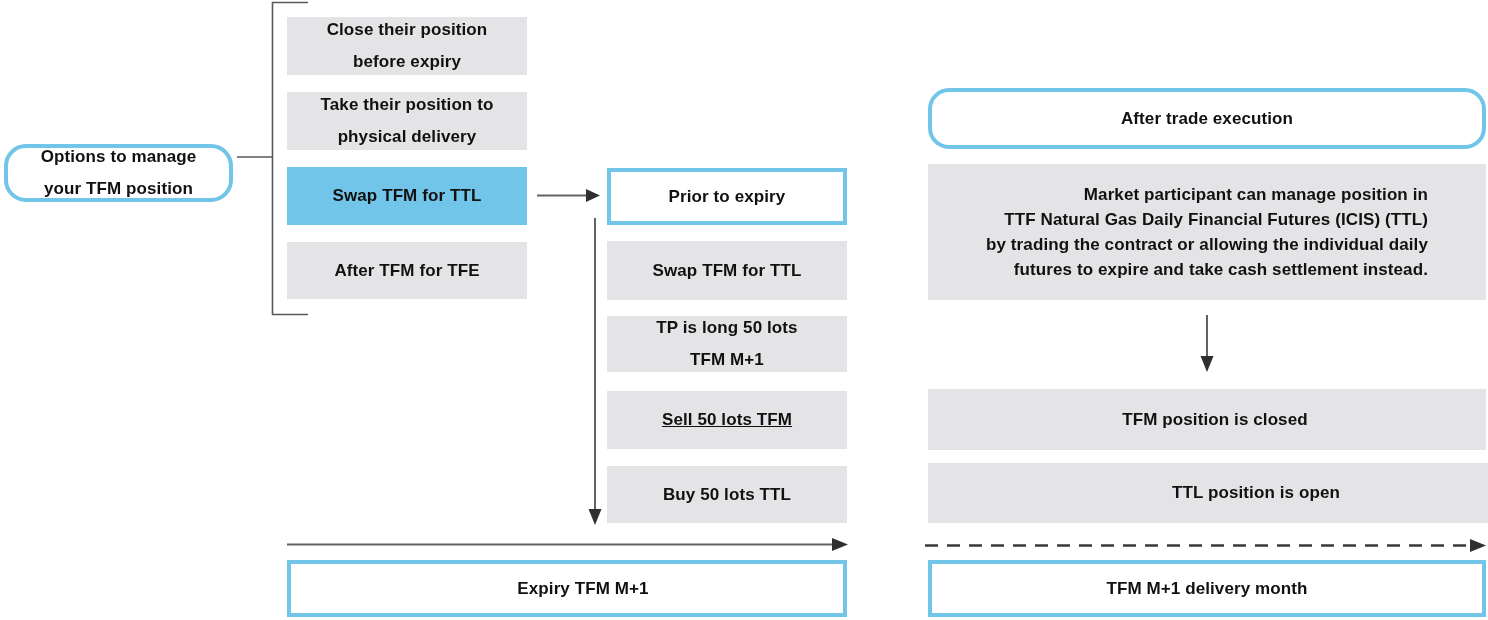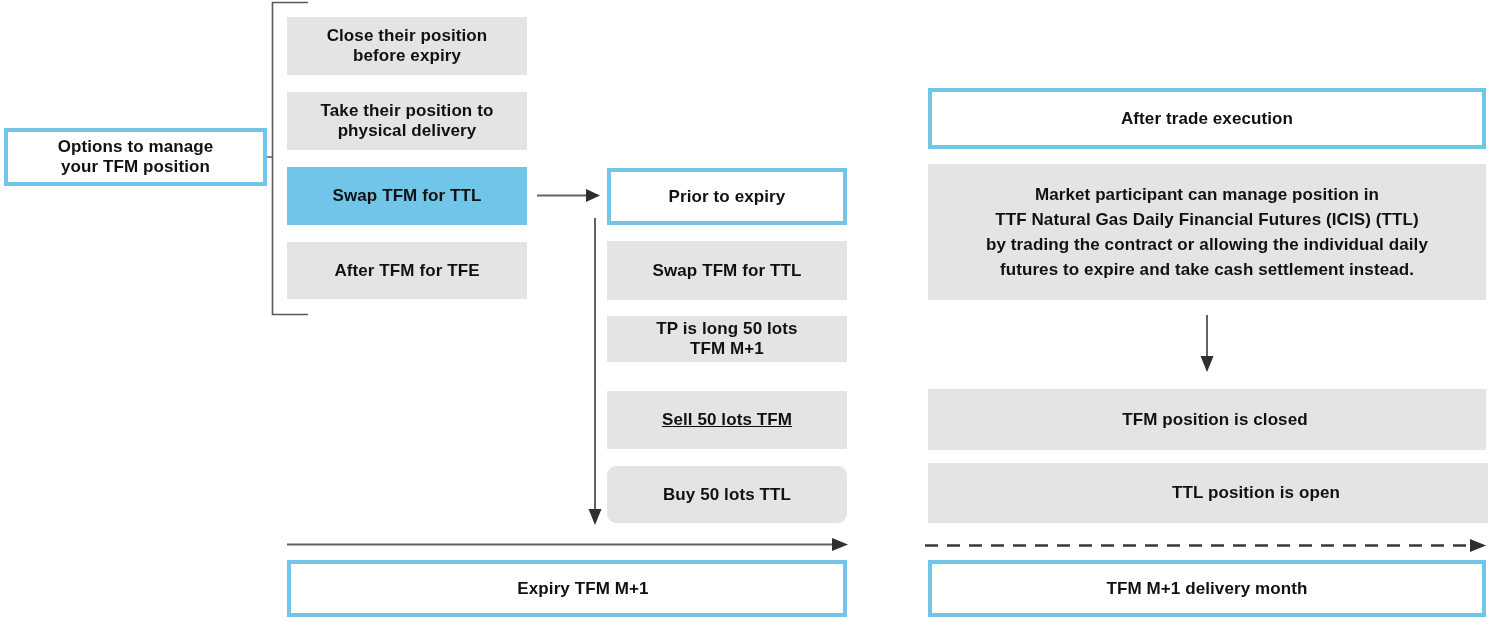--- a/index.html
+++ b/index.html
@@ -18,21 +18,21 @@
     overflow: hidden;
   }
   .node {
     position: absolute;
     display: flex;
     align-items: center;
     justify-content: center;
     text-align: center;
     box-sizing: border-box;
     font-size: 17px;
-    line-height: 20px;
+    line-height: 32px;
     white-space: pre-line;
     letter-spacing: 0.1px;
   }
   .gray   { background: var(--box-gray, #E4E4E6); }
   .bluefill { background: var(--accent-blue, #71C5E8); }
   .outlined {
     background: #ffffff;
     border: 4px solid var(--accent-blue, #71C5E8);
   }
   .para { line-height: 25px; }
@@ -77,49 +77,49 @@
       <path class="shaft" d="M1207 315 V356"></path>
       <polygon class="head" points="1200.5,356 1213.5,356 1207,372"></polygon>
     </g>
 
     <g>
       <path class="dashed" d="M925 545.5 H1466"></path>
       <polygon class="head" points="1470,539 1470,552 1486,545.5"></polygon>
     </g>
   </svg>
 
-  <div class="node outlined" style="left:4px; top:128px; width:263px; height:58px;">Options to manage
+  <div class="node outlined" style="left:4px; top:144px; width:229px; height:58px;border-radius:22px;">Options to manage
 your TFM position</div>
 
   <div class="node gray" style="left:287px; top:17px; width:240px; height:58px;">Close their position
 before expiry</div>
 
   <div class="node gray" style="left:287px; top:92px; width:240px; height:58px;">Take their position to
 physical delivery</div>
 
   <div class="node bluefill" style="left:287px; top:167px; width:240px; height:58px;">Swap TFM for TTL</div>
 
   <div class="node gray" style="left:287px; top:242px; width:240px; height:57px;">After TFM for TFE</div>
 
   <div class="node outlined" style="left:607px; top:168px; width:240px; height:57px;">Prior to expiry</div>
 
   <div class="node gray" style="left:607px; top:241px; width:240px; height:59px;">Swap TFM for TTL</div>
 
-  <div class="node gray" style="left:607px; top:316px; width:240px; height:46px;">TP is long 50 lots
+  <div class="node gray" style="left:607px; top:316px; width:240px; height:56px;">TP is long 50 lots
 TFM M+1</div>
 
   <div class="node gray" style="left:607px; top:391px; width:240px; height:58px;text-decoration:underline;">Sell 50 lots TFM</div>
 
-  <div class="node gray" style="left:607px; top:466px; width:240px; height:57px;border-radius:9px;">Buy 50 lots TTL</div>
+  <div class="node gray" style="left:607px; top:466px; width:240px; height:57px;">Buy 50 lots TTL</div>
 
   <div class="node outlined" style="left:287px; top:560px; width:560px; height:57px;padding-left:32px;">Expiry TFM M+1</div>
 
-  <div class="node outlined" style="left:928px; top:88px; width:558px; height:61px;">After trade execution</div>
+  <div class="node outlined" style="left:928px; top:88px; width:558px; height:61px;border-radius:21px;">After trade execution</div>
 
-  <div class="node gray para" style="left:928px; top:164px; width:558px; height:136px;">Market participant can manage position in
+  <div class="node gray para" style="left:928px; top:164px; width:558px; height:136px;text-align:right;">Market participant can manage position in
 TTF Natural Gas Daily Financial Futures (ICIS) (TTL)
 by trading the contract or allowing the individual daily
 futures to expire and take cash settlement instead.</div>
 
   <div class="node gray" style="left:928px; top:389px; width:558px; height:61px;padding-left:16px;">TFM position is closed</div>
 
   <div class="node gray" style="left:928px; top:463px; width:656px; height:60px;">TTL position is open</div>
 
   <div class="node outlined" style="left:928px; top:560px; width:558px; height:57px;">TFM M+1 delivery month</div>
 

